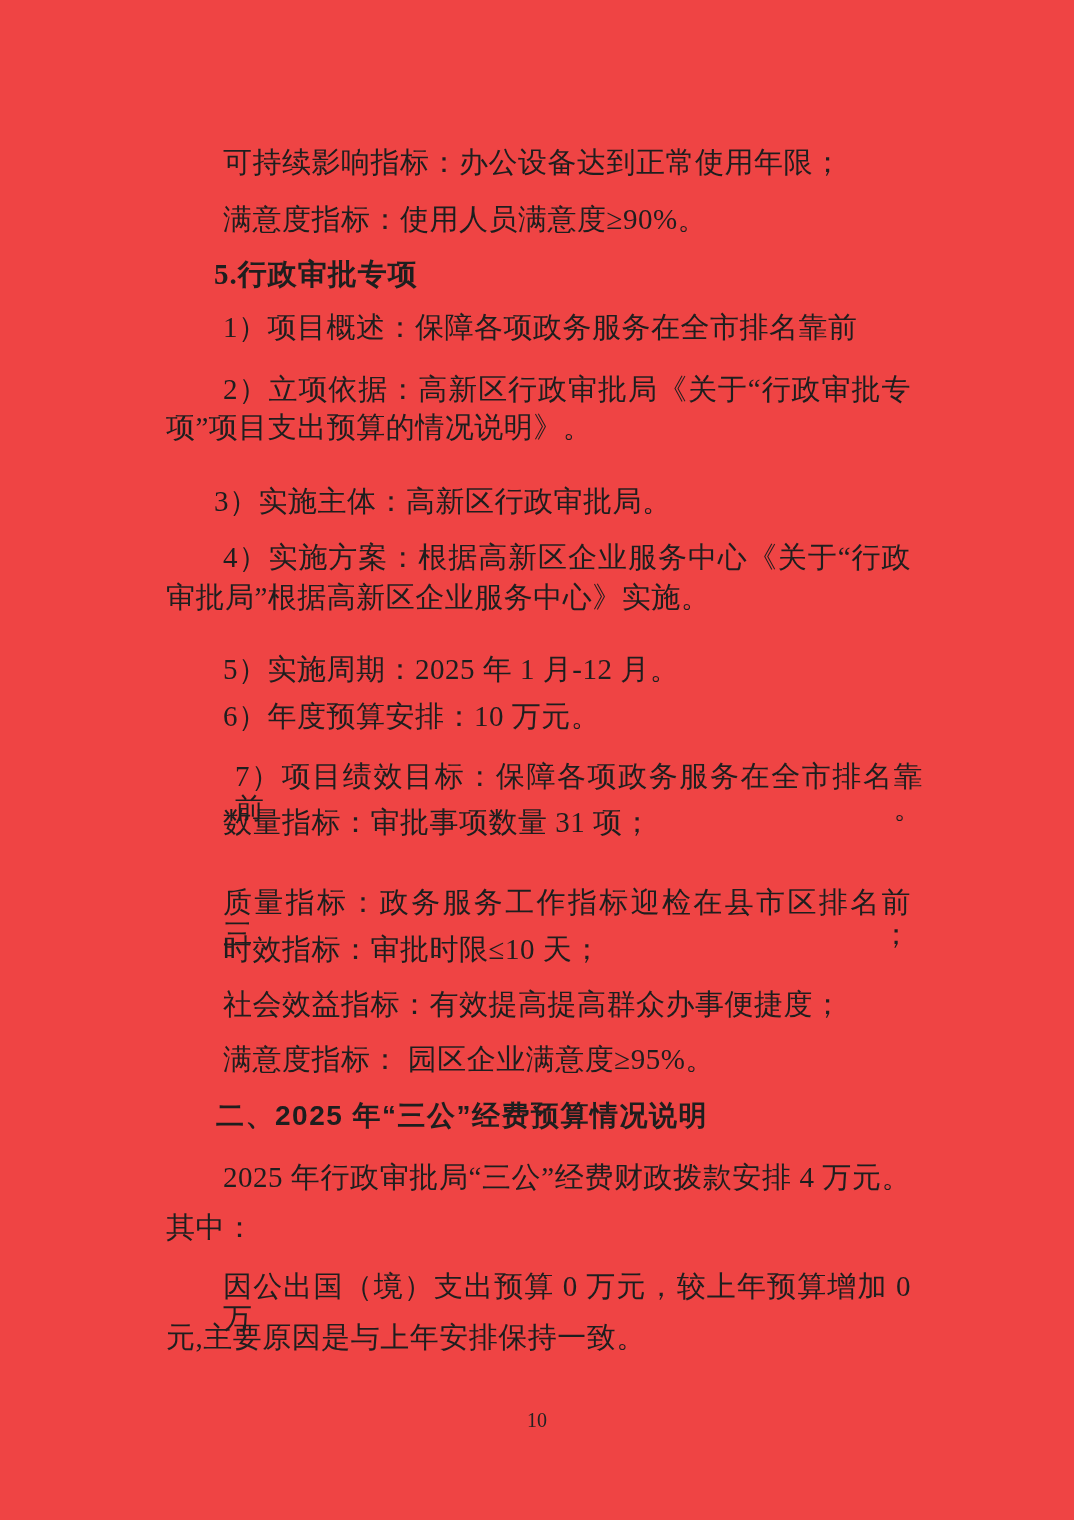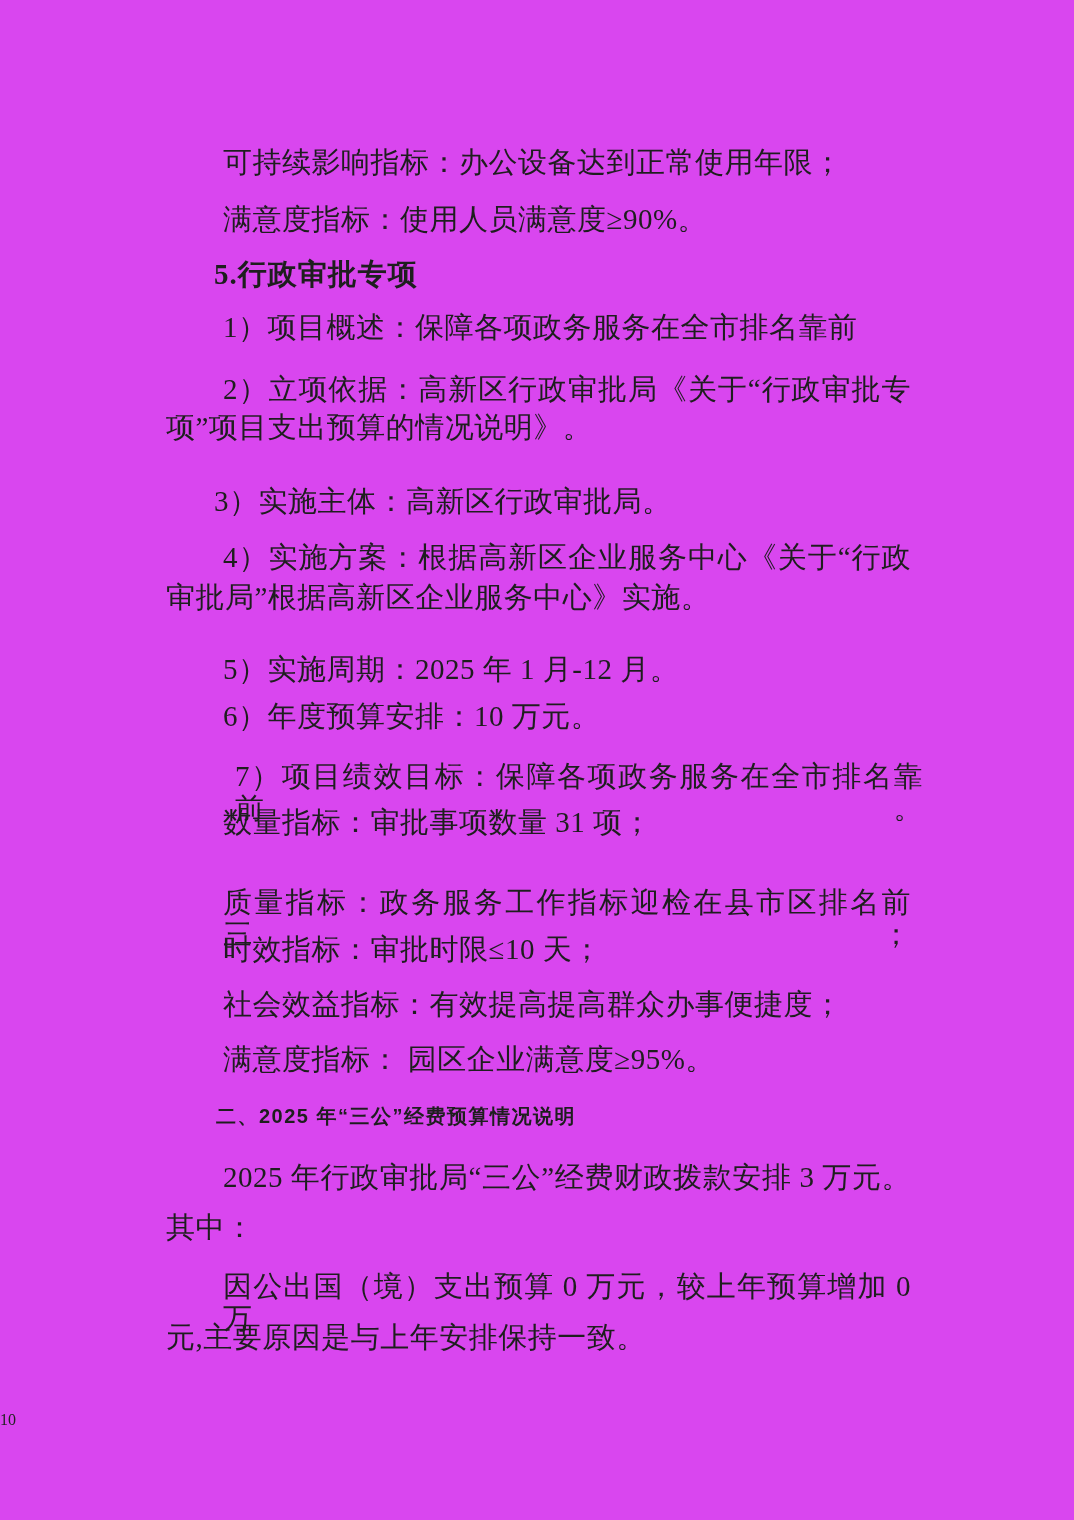--- a/index.html
+++ b/index.html
@@ -4,21 +4,21 @@
 <style>
   html, body {
     margin: 0;
     padding: 0;
     background: #ffffff;
   }
   .page {
     position: relative;
     width: 1074px;
     height: 1520px;
-    background: #d946ef;
+    background: #ef4444;
     color: #1e1e1e;
     font-family: "Liberation Serif", "DejaVu Serif", serif;
     overflow: hidden;
   }
   .ln {
     position: absolute;
     font-size: 29px;
     line-height: 32px;
     letter-spacing: 0.5px;
     white-space: pre;
@@ -33,29 +33,30 @@
   }
   
   .h-kai {
     font-weight: bold;
     letter-spacing: 1px;
   }
   
   .h-hei {
     font-weight: bold;
     font-family: "Liberation Sans", "DejaVu Sans", sans-serif;
-    font-size: 20px;
+    font-size: 28px;
     letter-spacing: 1.5px;
   }
   .pagenum {
     position: absolute;
     top: 1408px;
     left: 0;
     width: 100%;
-    font-size: 16px;
+    text-align: center;
+    font-size: 20px;
     line-height: 24px;
     letter-spacing: 0;
     color: #222222;
   }
 </style>
 </head>
 <body>
 
 <div class="page">
 
@@ -88,21 +89,21 @@
   <div class="ln just" style="top:878px; left:223px;margin-top:8px;">质量指标：政务服务工作指标迎检在县市区排名前三；</div>
 
   <div class="ln" style="top:933px; left:223px;">时效指标：审批时限≤10 天；</div>
 
   <div class="ln" style="top:988px; left:223px;">社会效益指标：有效提高提高群众办事便捷度；</div>
 
   <div class="ln" style="top:1043px; left:223px;">满意度指标： 园区企业满意度≥95%。</div>
 
   <div class="ln h-hei" style="top:1100px; left:216px;">二、2025 年“三公”经费预算情况说明</div>
 
-  <div class="ln just" style="top:1161px; left:223px;">2025 年行政审批局“三公”经费财政拨款安排 3 万元。</div>
+  <div class="ln just" style="top:1161px; left:223px;">2025 年行政审批局“三公”经费财政拨款安排 4 万元。</div>
 
   <div class="ln" style="top:1211px; left:166px;">其中：</div>
 
   <div class="ln just" style="top:1270px; left:223px;">因公出国（境）支出预算 0 万元，较上年预算增加 0 万</div>
 
   <div class="ln" style="top:1321px; left:166px;">元,主要原因是与上年安排保持一致。</div>
 
   <div class="pagenum">10</div>
 
 </div>

